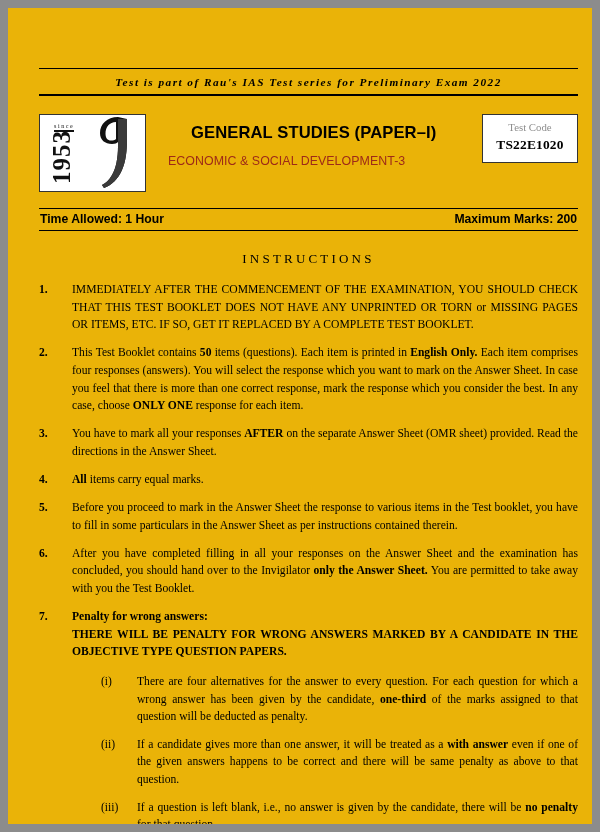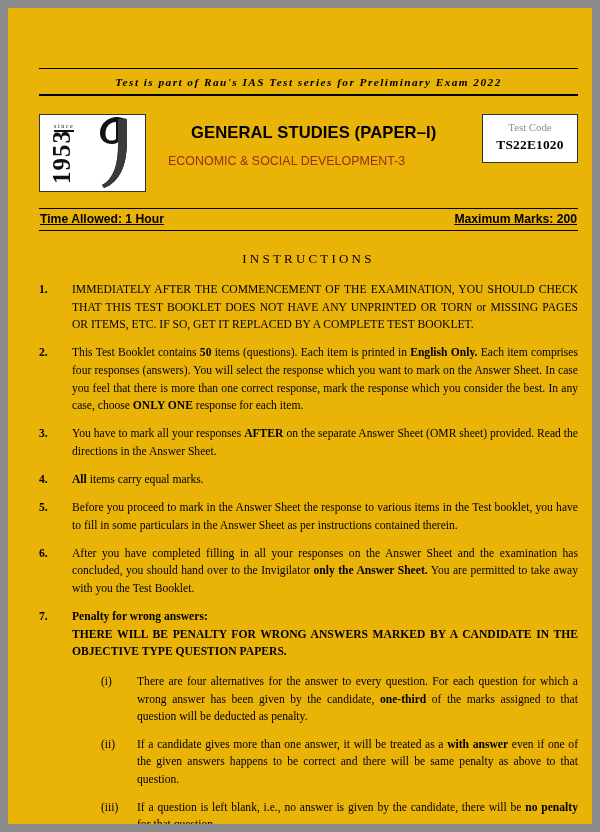--- a/index.html
+++ b/index.html
@@ -155,21 +155,20 @@
     display: flex;
     justify-content: space-between;
     align-items: center;
     padding: 3px 1px 4px 1px;
   }
   .marks-bar span {
     font-family: "Liberation Sans", sans-serif;
     font-weight: bold;
     font-size: 12.2px;
     color: #000;
-    text-decoration: underline;
   }
 
   
   .instructions-heading {
     text-align: center;
     font-family: "Liberation Serif", serif;
     font-weight: normal;
     font-size: 13px;
     letter-spacing: 3.2px;
     margin-top: 20px;

